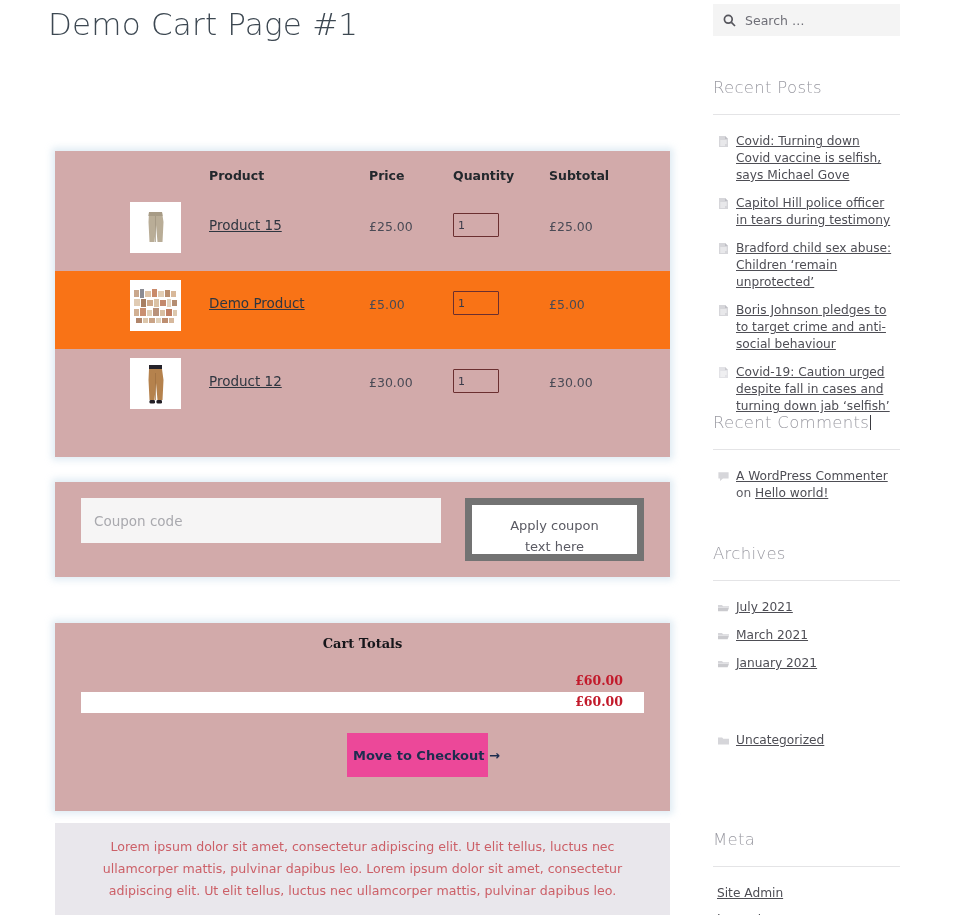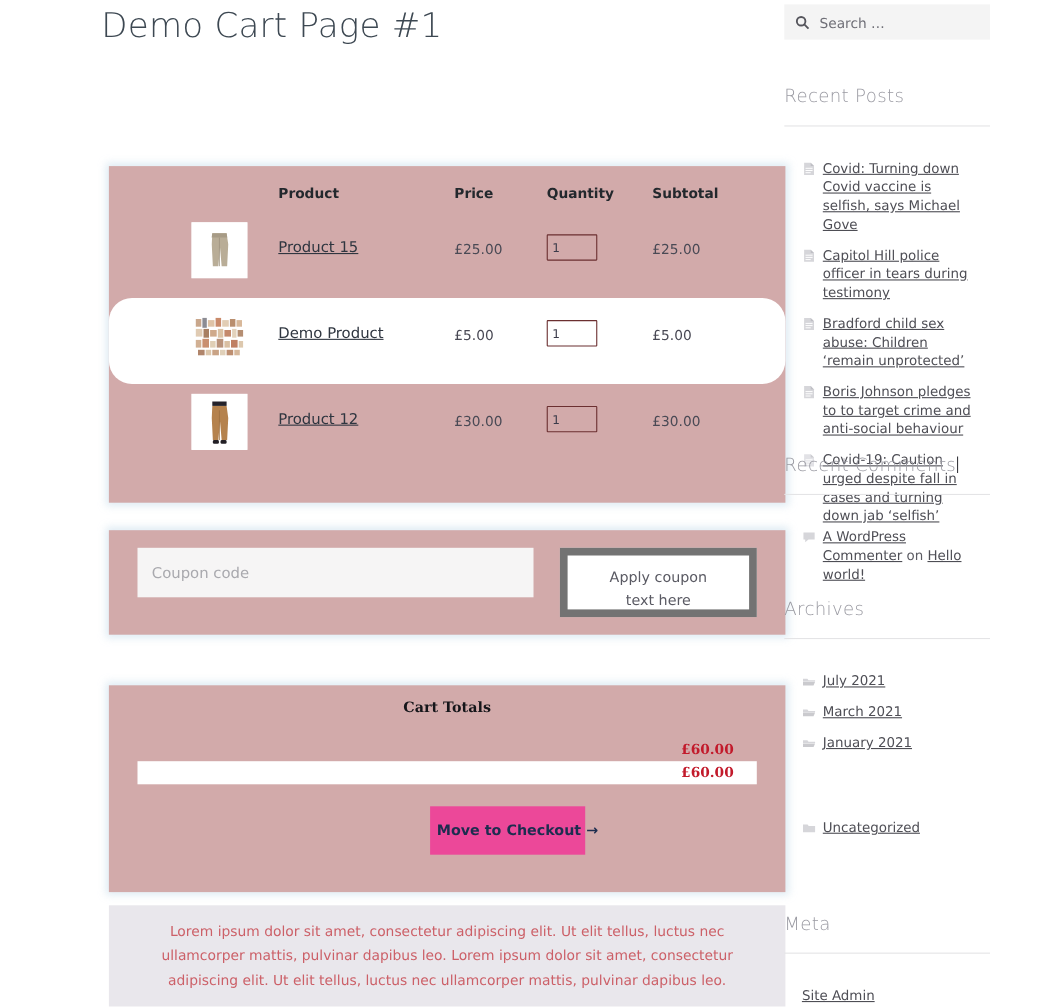--- a/index.html
+++ b/index.html
@@ -13,21 +13,21 @@
   #page {
     position: relative;
     width: 963px; height: 915px;
     background: #ffffff;
   }
 
   
   #main-col {
     position: absolute;
     left: 0; top: 0;
-    width: 700px; height: 915px; margin-left: 44px;
+    width: 700px; height: 915px;
   }
   #page-title {
     position: absolute;
     left: 48px; top: 6px;
     font-family: "DejaVu Sans", sans-serif;
     font-size: 31px;
     font-weight: 300;
     color: #3d4852;
     letter-spacing: 0.2px;
     white-space: nowrap;
@@ -58,21 +58,21 @@
     color: #23282d;
     top: 5px;
   }
   .col-name   { left: 154px; }
   .col-price  { left: 314px; }
   .col-qty    { left: 398px; }
   .col-sub    { left: 494px; }
 
   .item-row { height: 78px; }
   #item-row-0 { top: 42px; }
-  #item-row-1 { top: 120px; background: #ffffff; border-radius: 21px; }
+  #item-row-1 { top: 120px; background: #f97316; }
   #item-row-2 { top: 198px; }
 
   .thumb {
     position: absolute;
     left: 75px; top: 9px;
     width: 51px; height: 51px;
     background: #ffffff;
     overflow: hidden;
   }
   .thumb svg { display: block; }
@@ -238,21 +238,21 @@
     border-bottom: 1px solid #e4e4e6;
     white-space: nowrap;
   }
   .caret {
     display: inline-block;
     width: 1px; height: 15px;
     background: #3a3a40;
     vertical-align: -2px;
     margin-left: 1px;
   }
-  .widget-list { list-style: none; margin: 16px; padding: 14px 0 0 0; }
+  .widget-list { list-style: none; margin: 4px; padding: 14px 0 0 0; }
   .widget-list li {
     position: relative;
     padding: 0 0 0 19px;
     margin-bottom: 11px;
     font-family: "DejaVu Sans", sans-serif;
     font-size: 12.2px;
     line-height: 17px;
     color: #5c5c63;
   }
   .widget-list li .li-icon {

